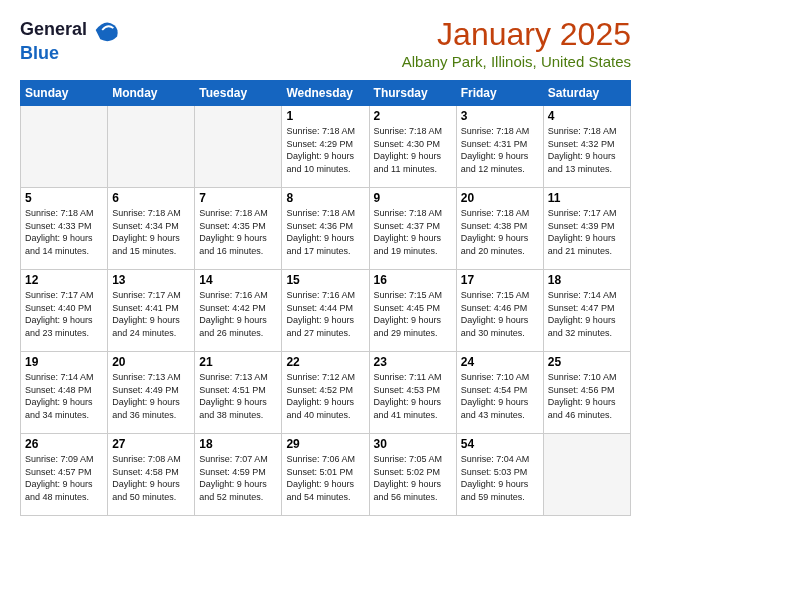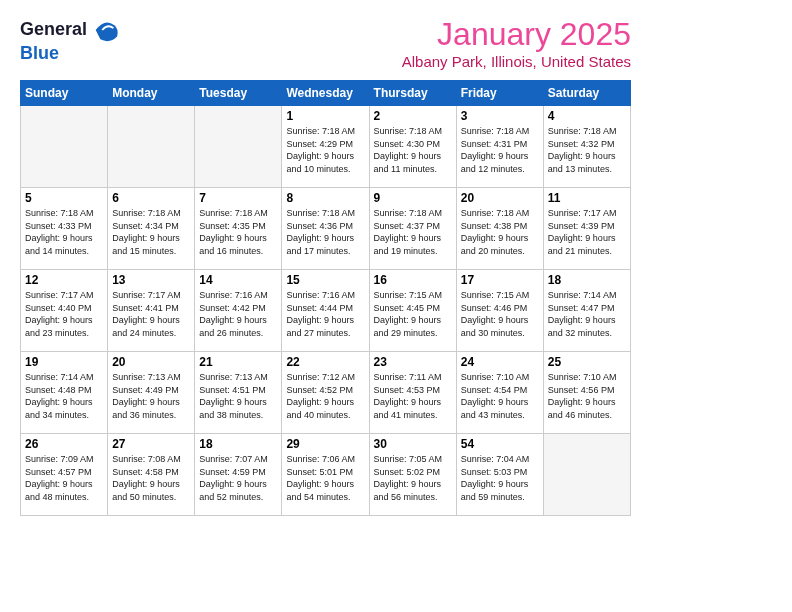--- a/index.html
+++ b/index.html
@@ -49,25 +49,25 @@
     .logo-row {
       display: flex;
       align-items: center;
     }
     .title-area {
       text-align: right;
     }
     .calendar-title {
       font-size: 32px;
       font-weight: normal;
-      color: #ec4899;
+      color: #c2410c;
     }
     .calendar-subtitle {
       font-size: 15px;
-      color: #be185d;
+      color: #4d7c0f;
       margin-left: 24px;
     }
     table {
       width: 100%;
       border-collapse: collapse;
       table-layout: fixed;
     }
     th {
       background-color: #1565c0;
       color: #fff;

